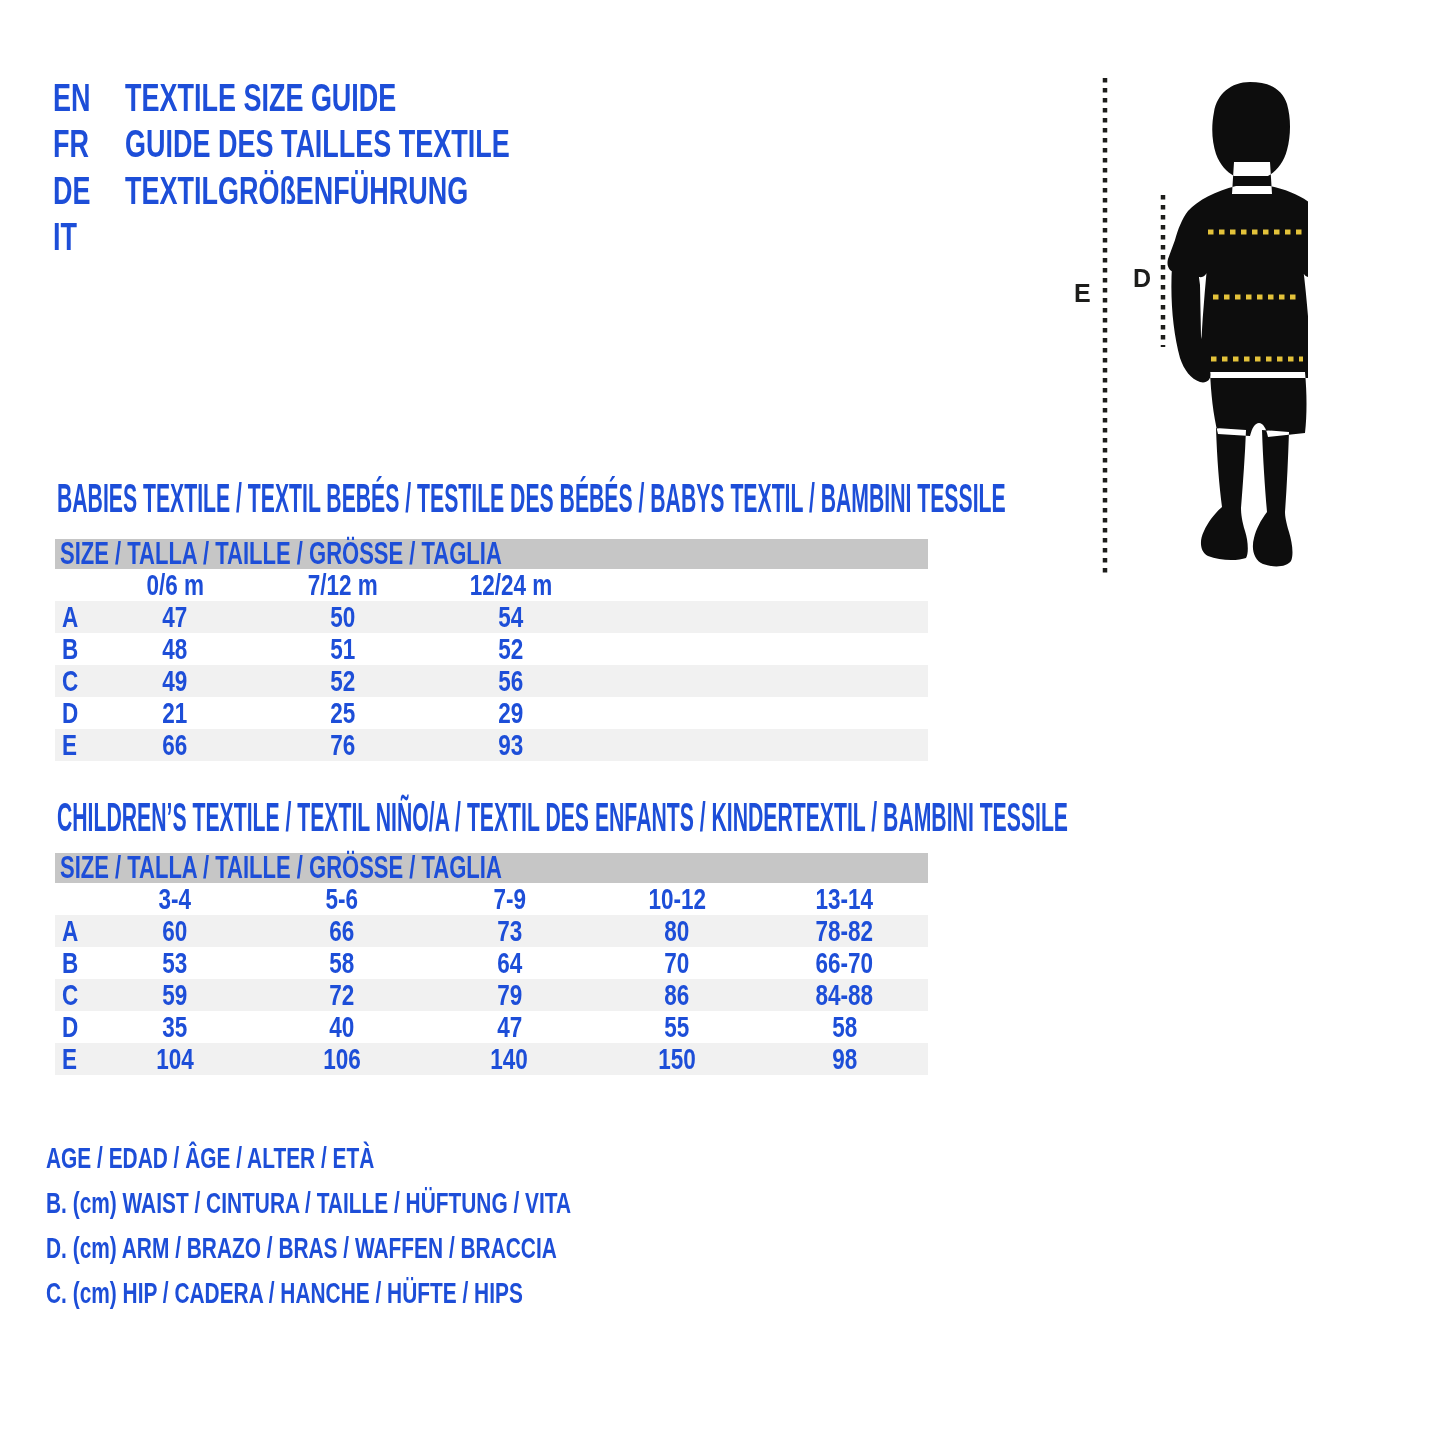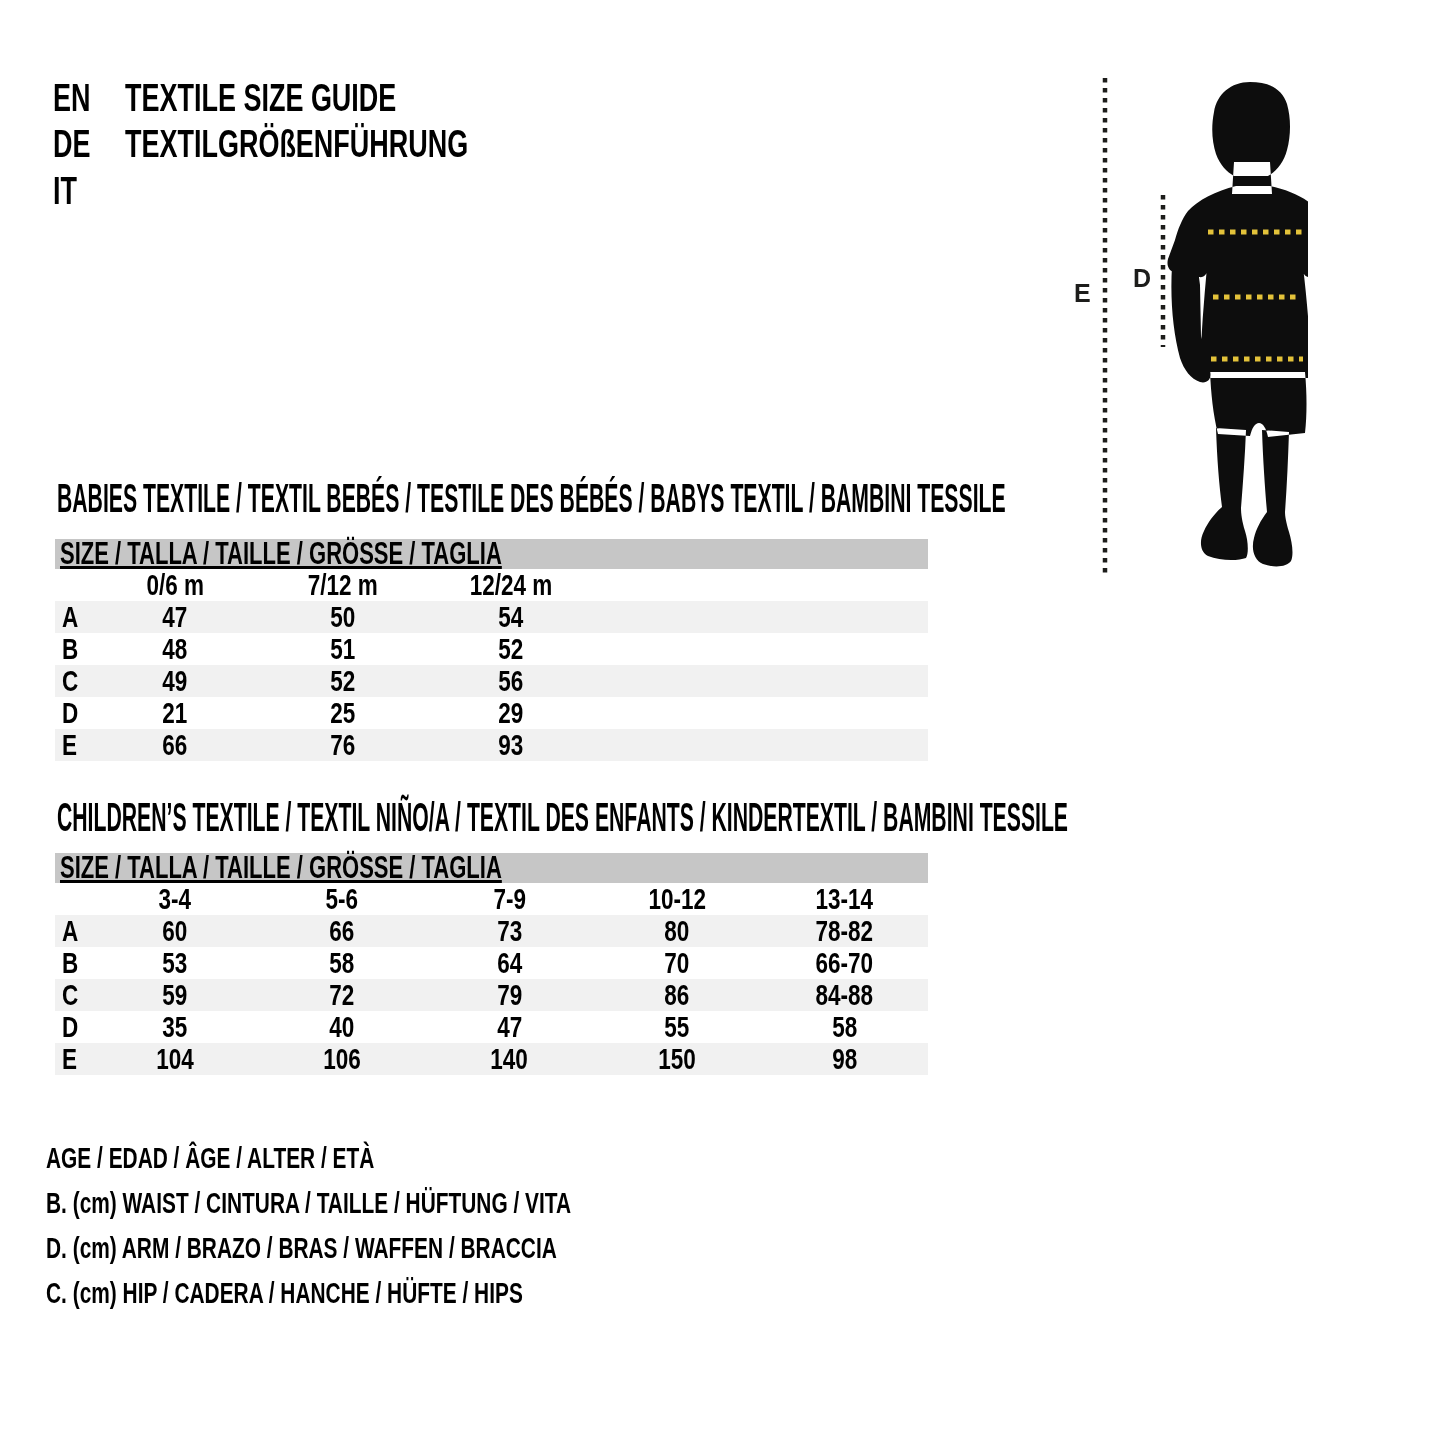--- a/index.html
+++ b/index.html
@@ -1,18 +1,18 @@
 <!DOCTYPE html>
 <html><head>
 <meta charset="utf-8">
 <style>
   html,body { margin:0; padding:0; background:#fff; }
   .page {
     position:relative; width:1308px; height:1445px; background:#ffffff;
-    font-family:"Liberation Sans", sans-serif; font-weight:bold; color:#000000;
+    font-family:"Liberation Sans", sans-serif; font-weight:bold; color:#1d4ed8;
     overflow:hidden;
   }
   .cond { display:inline-block; white-space:nowrap; transform-origin:0 50%; }
 
   
   .lang-header { position:absolute; left:53px; top:75px; }
   .lang-row { display:flex; height:46.5px; align-items:center; }
   .lang-code { width:72px; }
   .lang-code .cond, .lang-title .cond { font-size:38px; transform:scaleX(0.71); }
 
@@ -20,21 +20,21 @@
   .diagram { position:absolute; left:1060px; top:70px; }
   .diag-label { font:bold 25px "Liberation Sans", sans-serif; fill:#1d1d1b; }
 
   
   .section-title { position:absolute; left:57px; height:40px; line-height:40px; }
   .section-title .cond { font-size:40px; transform:scaleX(0.53); }
   .title-babies { top:478px; }
   .title-children { top:797px; }
 
   
-  .size-table { position:absolute; left:55px; width:873px;text-decoration:underline; }
+  .size-table { position:absolute; left:55px; width:873px; }
   .table-babies { top:539px; }
   .table-children { top:853px; }
   .bar { height:30px; background:#c6c6c6; display:flex; align-items:center; padding-left:5px; box-sizing:border-box; }
   .bar .cond { font-size:31px; transform:scaleX(0.71); }
   .trow { display:flex; height:32px; align-items:center; }
   .trow.alt { background:#f1f1f1; }
   .tlabel { width:36px; padding-left:7px; box-sizing:border-box; }
   .tlabel .cond { font-size:30px; transform:scaleX(0.75); }
   .tcell { width:168px; text-align:center; }
   .tcell .cond { font-size:30px; transform:scaleX(0.75); transform-origin:50% 50%; }
@@ -46,20 +46,24 @@
 </style>
 </head>
 <body>
 
 <div class="page">
 
   <section class="lang-header">
       <div class="lang-row">
         <div class="lang-code"><span class="cond">EN</span></div>
         <div class="lang-title"><span class="cond">TEXTILE SIZE GUIDE</span></div>
+      </div>
+      <div class="lang-row">
+        <div class="lang-code"><span class="cond">FR</span></div>
+        <div class="lang-title"><span class="cond">GUIDE DES TAILLES TEXTILE</span></div>
       </div>
       <div class="lang-row">
         <div class="lang-code"><span class="cond">DE</span></div>
         <div class="lang-title"><span class="cond">TEXTILGRÖßENFÜHRUNG</span></div>
       </div>
       <div class="lang-row">
         <div class="lang-code"><span class="cond">IT</span></div>
       </div>
     </section>
 

